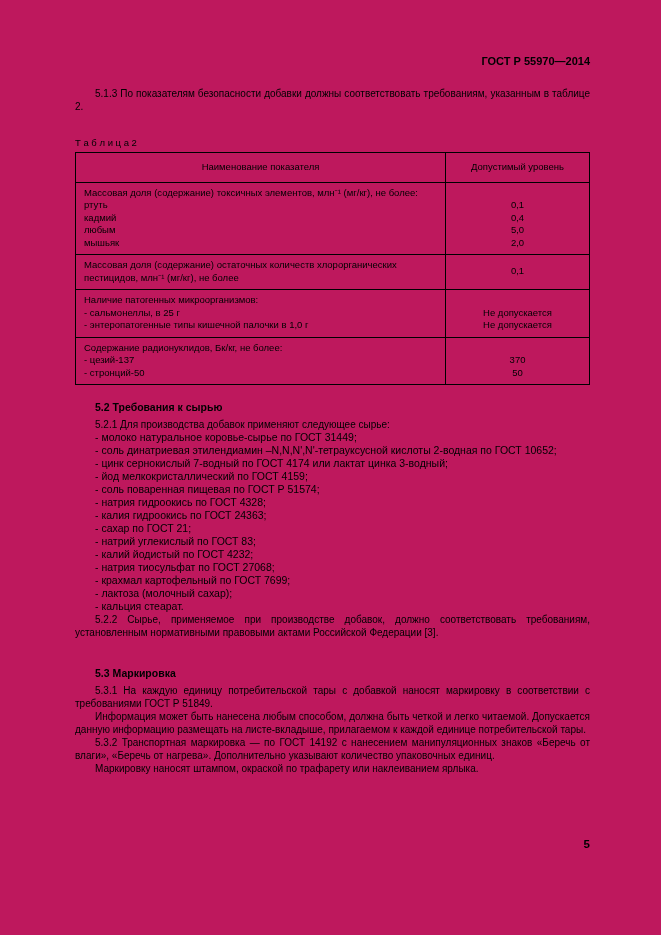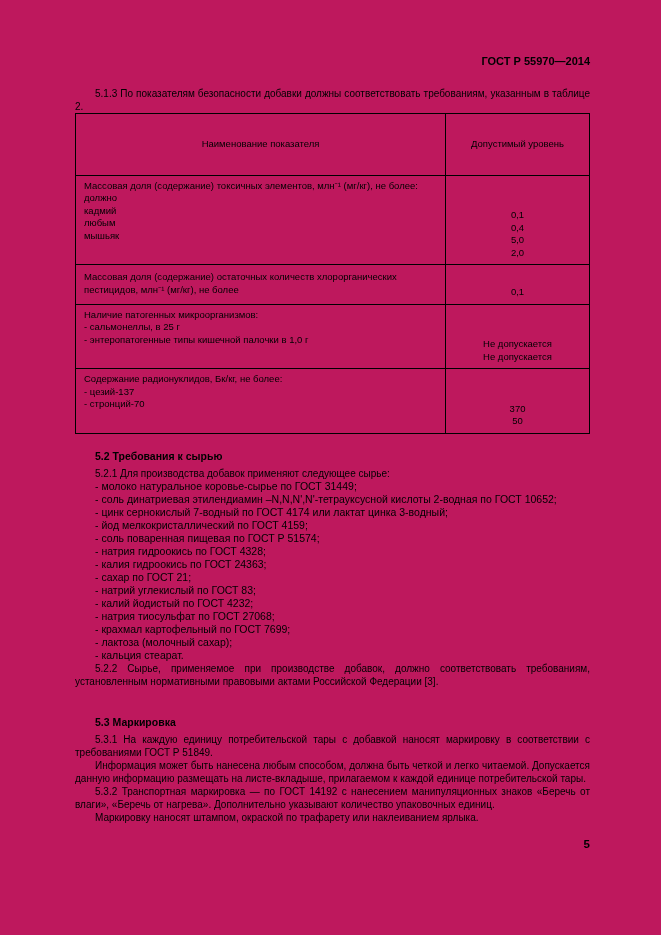--- a/index.html
+++ b/index.html
@@ -40,30 +40,30 @@
     line-height: 12.5px;
     table-layout: fixed;
   }
   table.gost-table th, table.gost-table td {
     border: 1px solid #000;
   }
   table.gost-table th {
     font-weight: normal;
     text-align: center;
     vertical-align: middle;
-    padding: 24px 4px;
+    padding: 8px 4px;
   }
   col.c-name { width: 72%; }
   col.c-value { width: 28%; }
   td.cell-name {
     padding: 4px 6px 5px 8px;
     vertical-align: top;
   }
   td.cell-value {
-    padding: 21px 3px 5px;
+    padding: 4px 3px 5px;
     text-align: center;
     vertical-align: top;
   }
   td.middle { vertical-align: middle; }
   .heading {
     font-size: 10.5px;
     font-weight: bold;
     text-indent: 20px;
     margin: 16px 0 5px;
   }
@@ -84,37 +84,38 @@
 </style>
 </head>
 <body>
 
 <div class="page">
 
   <div class="doc-header">ГОСТ Р 55970—2014</div>
 
   <p class="para">5.1.3 По показателям безопасности добавки должны соответствовать требованиям, указанным в таблице 2.</p>
 
+  <div class="table-caption">Т а б л и ц а 2</div>
 
   <table class="gost-table">
     <colgroup>
       <col class="c-name">
       <col class="c-value">
     </colgroup>
     <thead>
       <tr>
         <th>Наименование показателя</th>
         <th>Допустимый уровень</th>
       </tr>
     </thead>
     <tbody>
         <tr>
           <td class="cell-name">
             <div>Массовая доля (содержание) токсичных элементов, млн⁻¹ (мг/кг), не более:</div>
-            <div>должно</div>
+            <div>ртуть</div>
             <div>кадмий</div>
             <div>любым</div>
             <div>мышьяк</div>
           </td>
           <td class="cell-value">
             <div>&nbsp;</div>
             <div>0,1</div>
             <div>0,4</div>
             <div>5,0</div>
             <div>2,0</div>
@@ -137,21 +138,21 @@
           <td class="cell-value">
             <div>&nbsp;</div>
             <div>Не допускается</div>
             <div>Не допускается</div>
           </td>
         </tr>
         <tr>
           <td class="cell-name">
             <div>Содержание радионуклидов, Бк/кг, не более:</div>
             <div>- цезий-137</div>
-            <div>- стронций-70</div>
+            <div>- стронций-50</div>
           </td>
           <td class="cell-value">
             <div>&nbsp;</div>
             <div>370</div>
             <div>50</div>
           </td>
         </tr>
       </tbody>
   </table>
 

